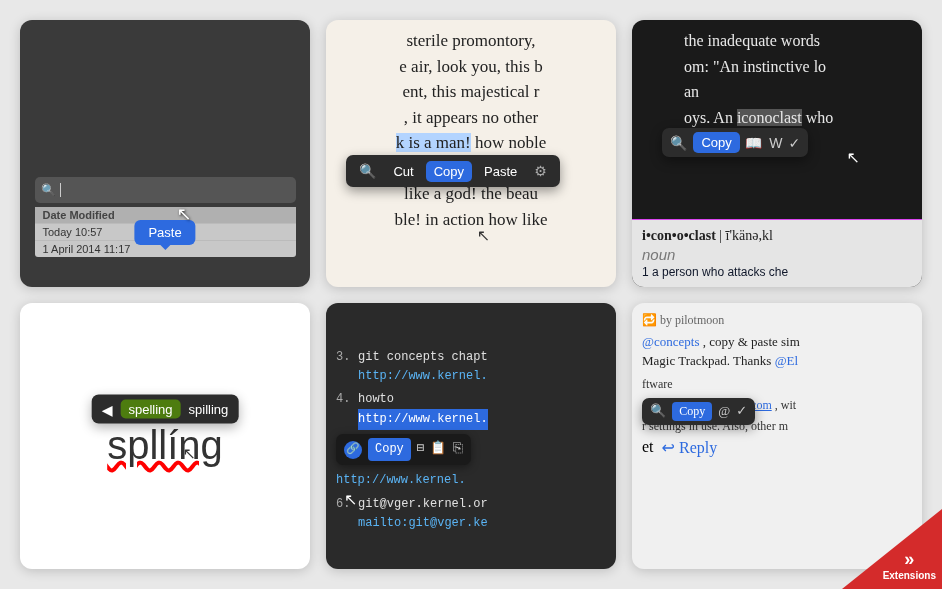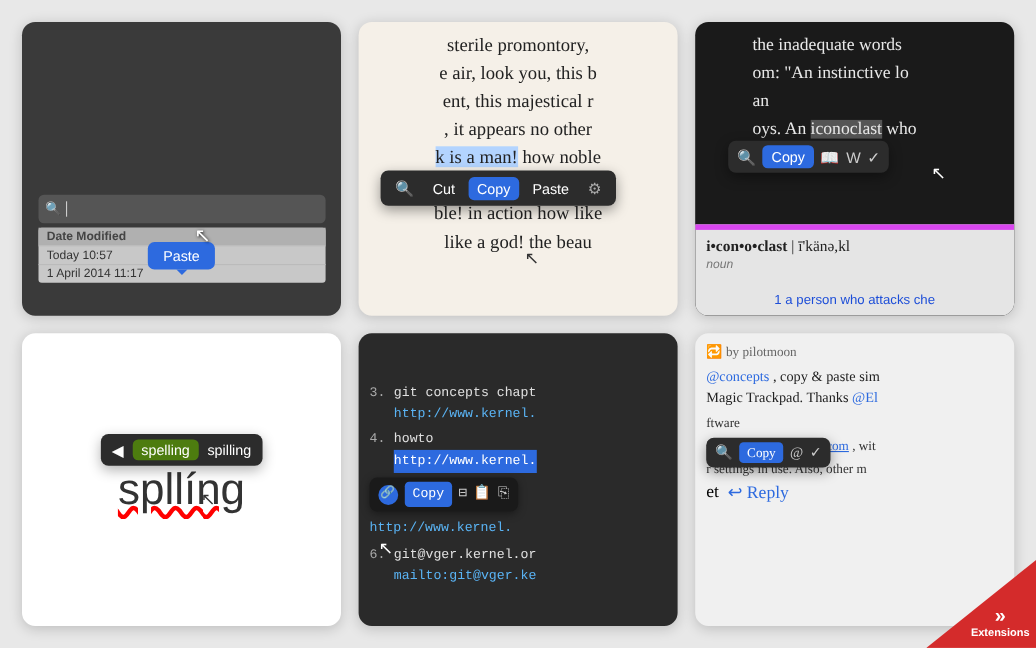--- a/index.html
+++ b/index.html
@@ -236,41 +236,40 @@
       background: #2d6adf;
     }
 
     .dict-entry {
       position: absolute;
       bottom: 0;
       left: 0;
       right: 0;
       background: rgba(240,240,240,0.95);
       padding: 8px 10px;
-      border-top: 5px solid #d946ef;
+      border-top: 1px solid #d946ef;
     }
 
     .dict-entry .headword {
       font-size: 14px;
       color: #222;
       font-family: Georgia, serif;
     }
 
     .dict-entry .pos {
-      font-size: 11px;
+      font-size: 15px;
       color: #777;
       font-style: italic;
       margin-top: 2px;
     }
 
     .dict-entry .definition {
       font-size: 12px;
-      color: #1d4ed8;
-      margin-top: 18px;
-      text-align: center;
+      color: #0f172a;
+      margin-top: 2px;
     }
 
     
     .card-4 {
       background: white;
       display: flex;
       flex-direction: column;
       align-items: center;
       justify-content: center;
       position: relative;
@@ -467,22 +466,22 @@
   </div>
 
   <div class="card card-2">
     <div class="text-content">
       <div>sterile promontory,</div>
       <div>e air, look you, this b</div>
       <div>ent, this majestical r</div>
       <div>, it appears no other</div>
       <div><span class="highlighted">k is a man!</span> how noble</div>
       <div>y! in form and movi</div>
+      <div> like a god! the beau</div>
       <div>ble! in action how like</div>
-      <div> like a god! the beau</div>
     </div>
     <div class="context-menu">
       <span class="context-menu-icon">🔍</span>
       <span class="context-menu-btn">Cut</span>
       <span class="context-menu-btn active">Copy</span>
       <span class="context-menu-btn">Paste</span>
       <span class="context-menu-icon">⚙</span>
     </div>
     <div style="position:absolute; bottom:42px; left:52%; font-size:16px; color:#333;">↖</div>
   </div>

